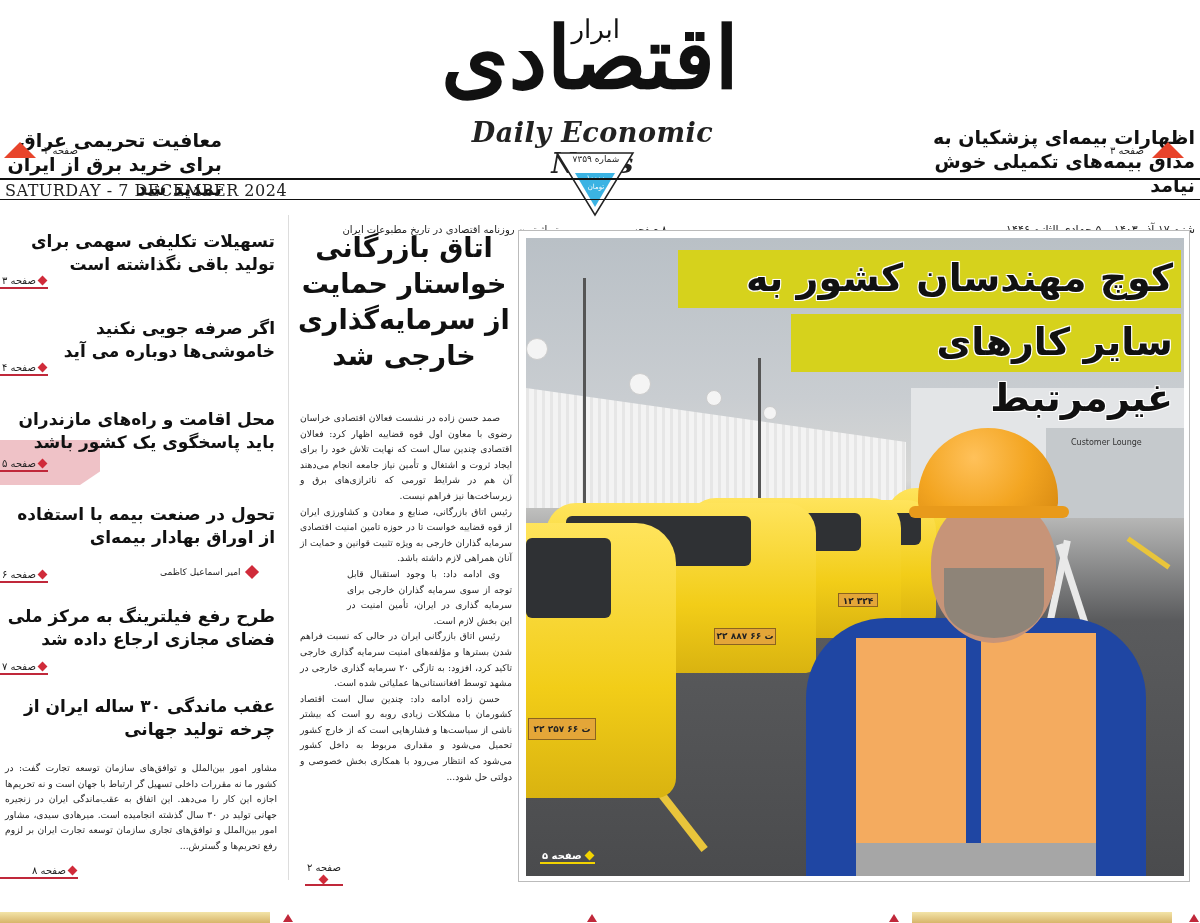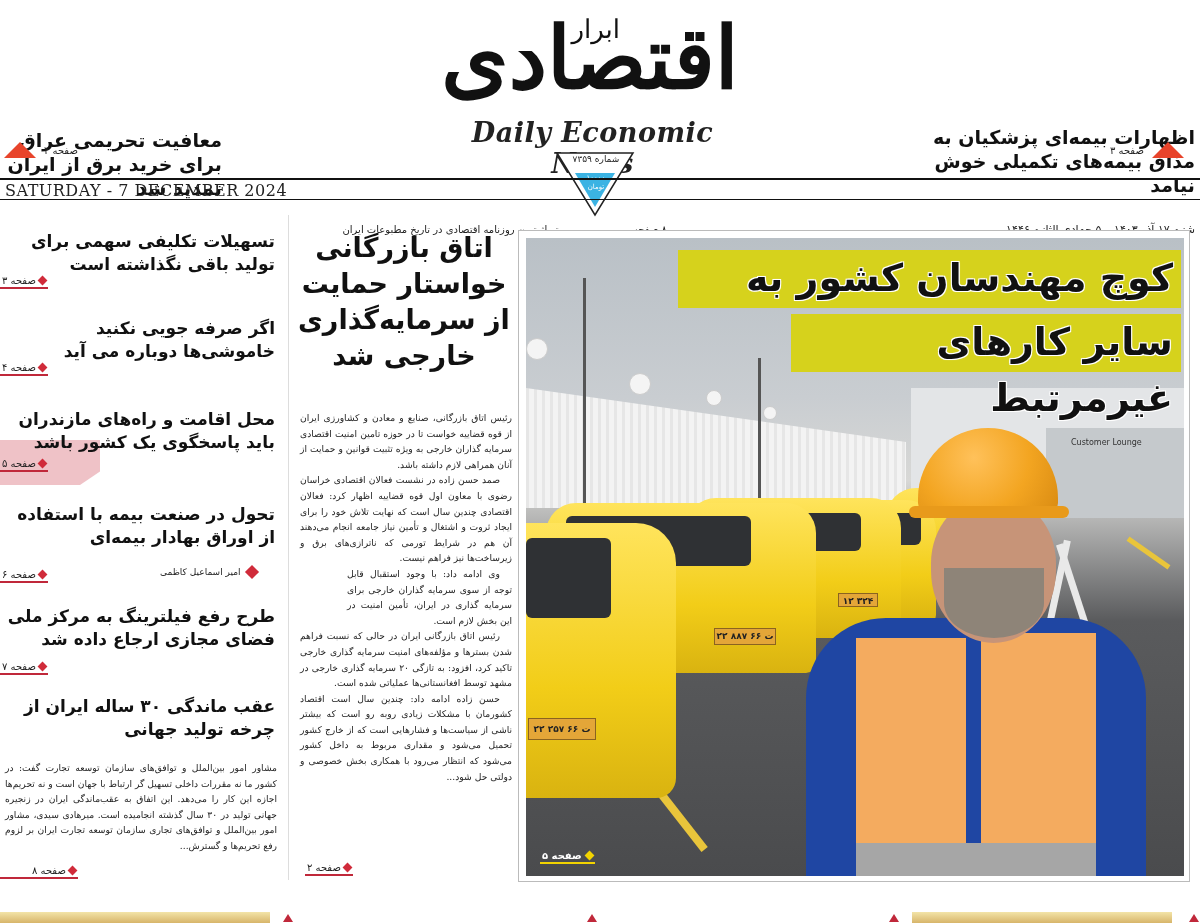--- a/index.html
+++ b/index.html
@@ -225,27 +225,27 @@
   <div class="page-ref" style="top:660px;padding-left:32px;">
     <span>صفحه ۸</span>
     <span class="diamond"></span>
   </div>
 </div>
 
 <div class="abs col-mid">
   <div class="mid-head">اتاق بازرگانی خواستار حمایت از سرمایه‌گذاری خارجی شد</div>
 </div>
 <div class="mid-body">
+  <p class="body-text" style="text-indent:12px;">صمد حسن زاده در نشست فعالان اقتصادی خراسان رضوی با معاون اول قوه قضاییه اظهار کرد: فعالان اقتصادی چندین سال است که نهایت تلاش خود را برای ایجاد ثروت و اشتغال و تأمین نیاز جامعه انجام می‌دهند آن هم در شرایط تورمی که ناترازی‌های برق و زیرساخت‌ها نیز فراهم نیست.</p>
   <p class="body-text">رئیس اتاق بازرگانی، صنایع و معادن و کشاورزی ایران از قوه قضاییه خواست تا در حوزه تامین امنیت اقتصادی سرمایه گذاران خارجی به ویژه تثبیت قوانین و حمایت از آنان همراهی لازم داشته باشد.</p>
-  <p class="body-text" style="text-indent:12px;">صمد حسن زاده در نشست فعالان اقتصادی خراسان رضوی با معاون اول قوه قضاییه اظهار کرد: فعالان اقتصادی چندین سال است که نهایت تلاش خود را برای ایجاد ثروت و اشتغال و تأمین نیاز جامعه انجام می‌دهند آن هم در شرایط تورمی که ناترازی‌های برق و زیرساخت‌ها نیز فراهم نیست.</p>
   <p class="body-text" style="text-indent:12px;margin-left:47px;">وی ادامه داد: با وجود استقبال قابل توجه از سوی سرمایه گذاران خارجی برای سرمایه گذاری در ایران، تأمین امنیت در این بخش لازم است.</p>
   <p class="body-text" style="text-indent:12px;">رئیس اتاق بازرگانی ایران در حالی که نسبت فراهم شدن بسترها و مؤلفه‌های امنیت سرمایه گذاری خارجی تاکید کرد، افزود: به تازگی ۲۰ سرمایه گذاری خارجی در مشهد توسط افغانستانی‌ها عملیاتی شده است.</p>
   <p class="body-text" style="text-indent:12px;">حسن زاده ادامه داد: چندین سال است اقتصاد کشورمان با مشکلات زیادی روبه رو است که بیشتر ناشی از سیاست‌ها و فشارهایی است که از خارج کشور تحمیل می‌شود و مقداری مربوط به داخل کشور می‌شود که انتظار می‌رود با همکاری بخش خصوصی و دولتی حل شود...</p>
 </div>
-<div class="abs page-ref mid-ref" style="position:absolute;">
+<div class="abs page-ref mid-ref" style="position:absolute;flex-direction:column;">
   <span>صفحه ۲</span>
   <span class="diamond"></span>
 </div>
 
 <div class="abs photo-frame"></div>
 <div class="abs photo">
 
   <div class="abs fence"></div>
   <div class="abs building"></div>
   <div class="abs building-dark"></div>

